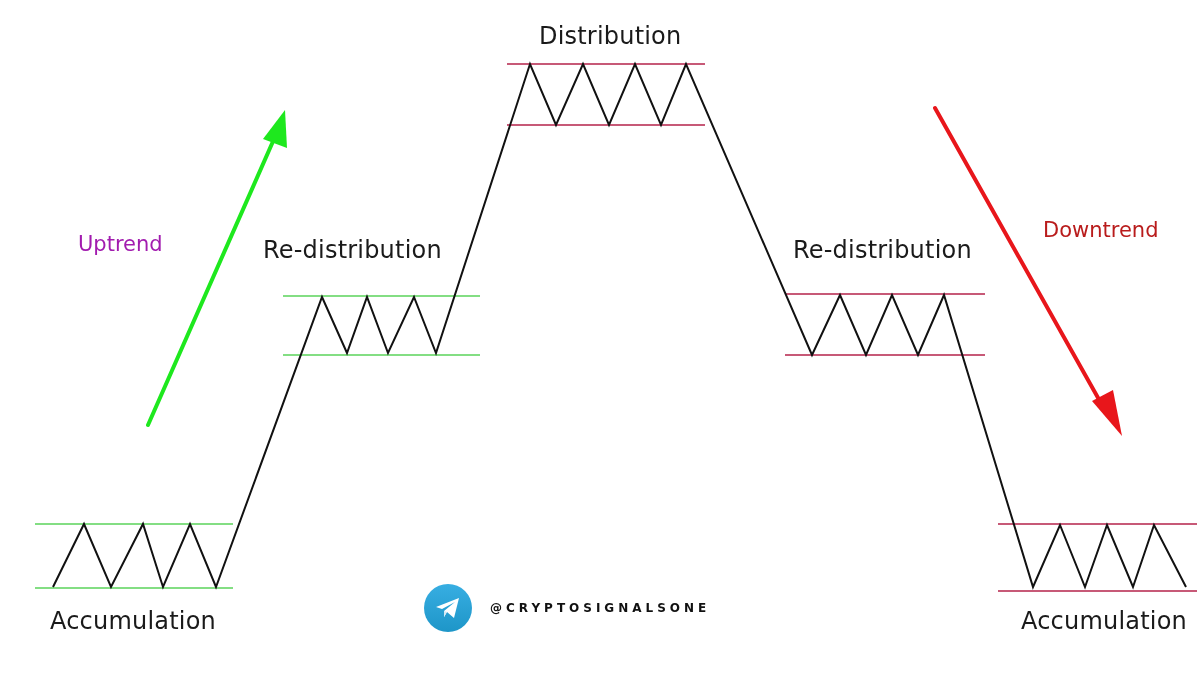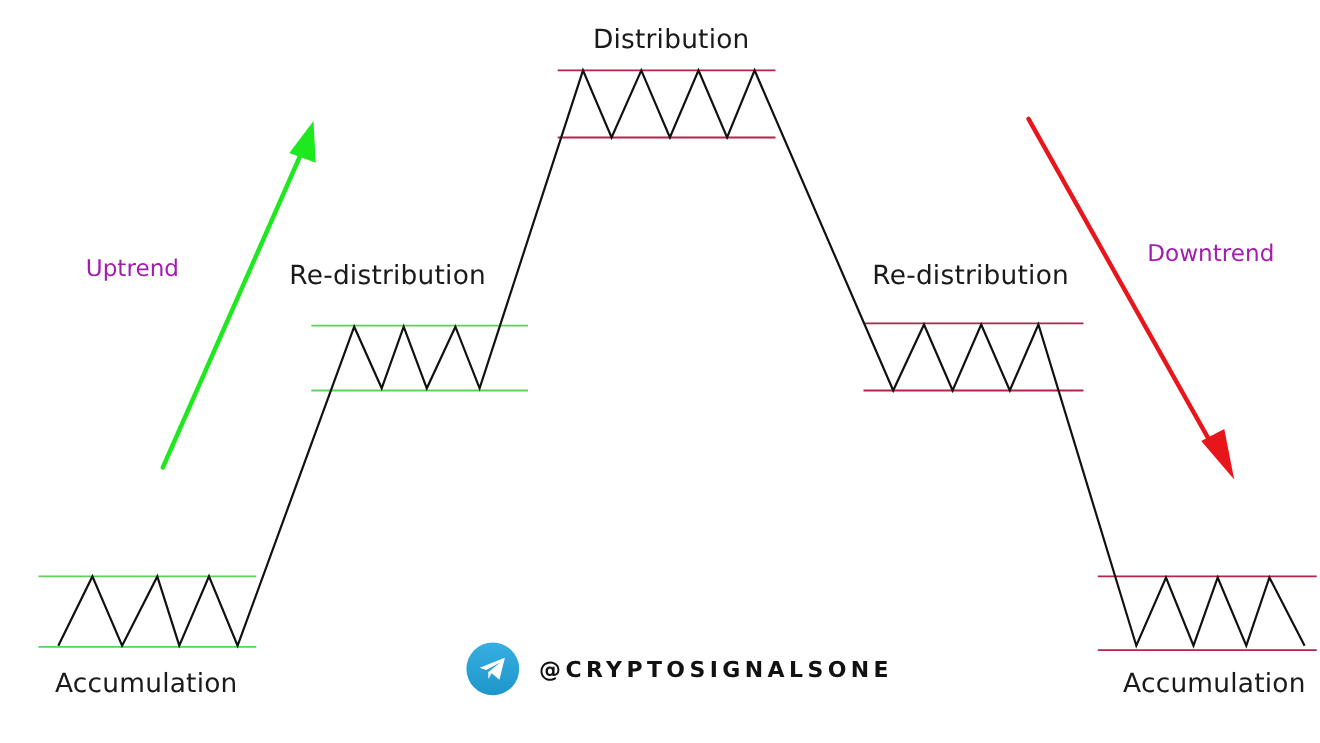--- a/index.html
+++ b/index.html
@@ -2,21 +2,21 @@
 <html><head>
 <meta charset="utf-8">
 <style>
   html, body { margin: 0; padding: 0; background: #ffffff; }
   body { width: 1200px; height: 675px; position: relative; overflow: hidden; font-family: "DejaVu Sans", sans-serif; }
   #diagram { position: absolute; left: 0; top: 0; }
   .label { position: absolute; font-size: 24px; color: #1a1a1a; white-space: nowrap; letter-spacing: 0.2px; }
   .trend-label { position: absolute; font-size: 21px; white-space: nowrap; }
   .brand { position: absolute; left: 424px; top: 584px; display: flex; align-items: center; gap: 18px; }
   .tg-icon { width: 48px; height: 48px; border-radius: 50%; background: linear-gradient(180deg, #37aee2 0%, #1e96c8 100%); display: flex; align-items: center; justify-content: center; }
-  .handle { font-size: 20px; font-weight: bold; letter-spacing: 4px; color: #111; font-family: "DejaVu Sans", sans-serif; }
+  .handle { font-size: 12px; font-weight: bold; letter-spacing: 4px; color: #111; font-family: "DejaVu Sans", sans-serif; }
 </style>
 </head>
 <body>
 
 <svg id="diagram" width="1200" height="675" viewBox="0 0 1200 675" xmlns="http://www.w3.org/2000/svg">
   <g id="ranges">
       <line x1="35" x2="233" y1="524" y2="524" stroke="#5ad35a" stroke-width="1.6"></line>
       <line x1="35" x2="233" y1="588" y2="588" stroke="#5ad35a" stroke-width="1.6"></line>
       <line x1="283" x2="480" y1="296" y2="296" stroke="#5ad35a" stroke-width="1.6"></line>
       <line x1="283" x2="480" y1="355" y2="355" stroke="#5ad35a" stroke-width="1.6"></line>
@@ -40,21 +40,21 @@
   </g>
 </svg>
 
 <div class="label" style="left:539px; top:22px;">Distribution</div>
 <div class="label" style="left:263px; top:236px;">Re-distribution</div>
 <div class="label" style="left:793px; top:236px;">Re-distribution</div>
 <div class="label" style="left:50px; top:607px;">Accumulation</div>
 <div class="label" style="left:1021px; top:607px;">Accumulation</div>
 
 <div class="trend-label" style="left:78px; top:232px; color:#a21caf;text-align:center;">Uptrend</div>
-<div class="trend-label" style="left:1043px; top:218px; color:#a21caf;">Downtrend</div>
+<div class="trend-label" style="left:1043px; top:218px; color:#b91c1c;">Downtrend</div>
 
 <div class="brand">
   <div class="tg-icon">
     <svg width="26" height="22" viewBox="0 0 26 22" xmlns="http://www.w3.org/2000/svg">
       <path d="M1 10 L24 1 L19 21 L12 15 L9 20 L9 14 L20 5 L7 12 Z" fill="#ffffff"></path>
       <path d="M9 14 L9 20 L12 15 Z" fill="#d6e9f5"></path>
     </svg>
   </div>
   <div class="handle">@CRYPTOSIGNALSONE</div>
 </div>

